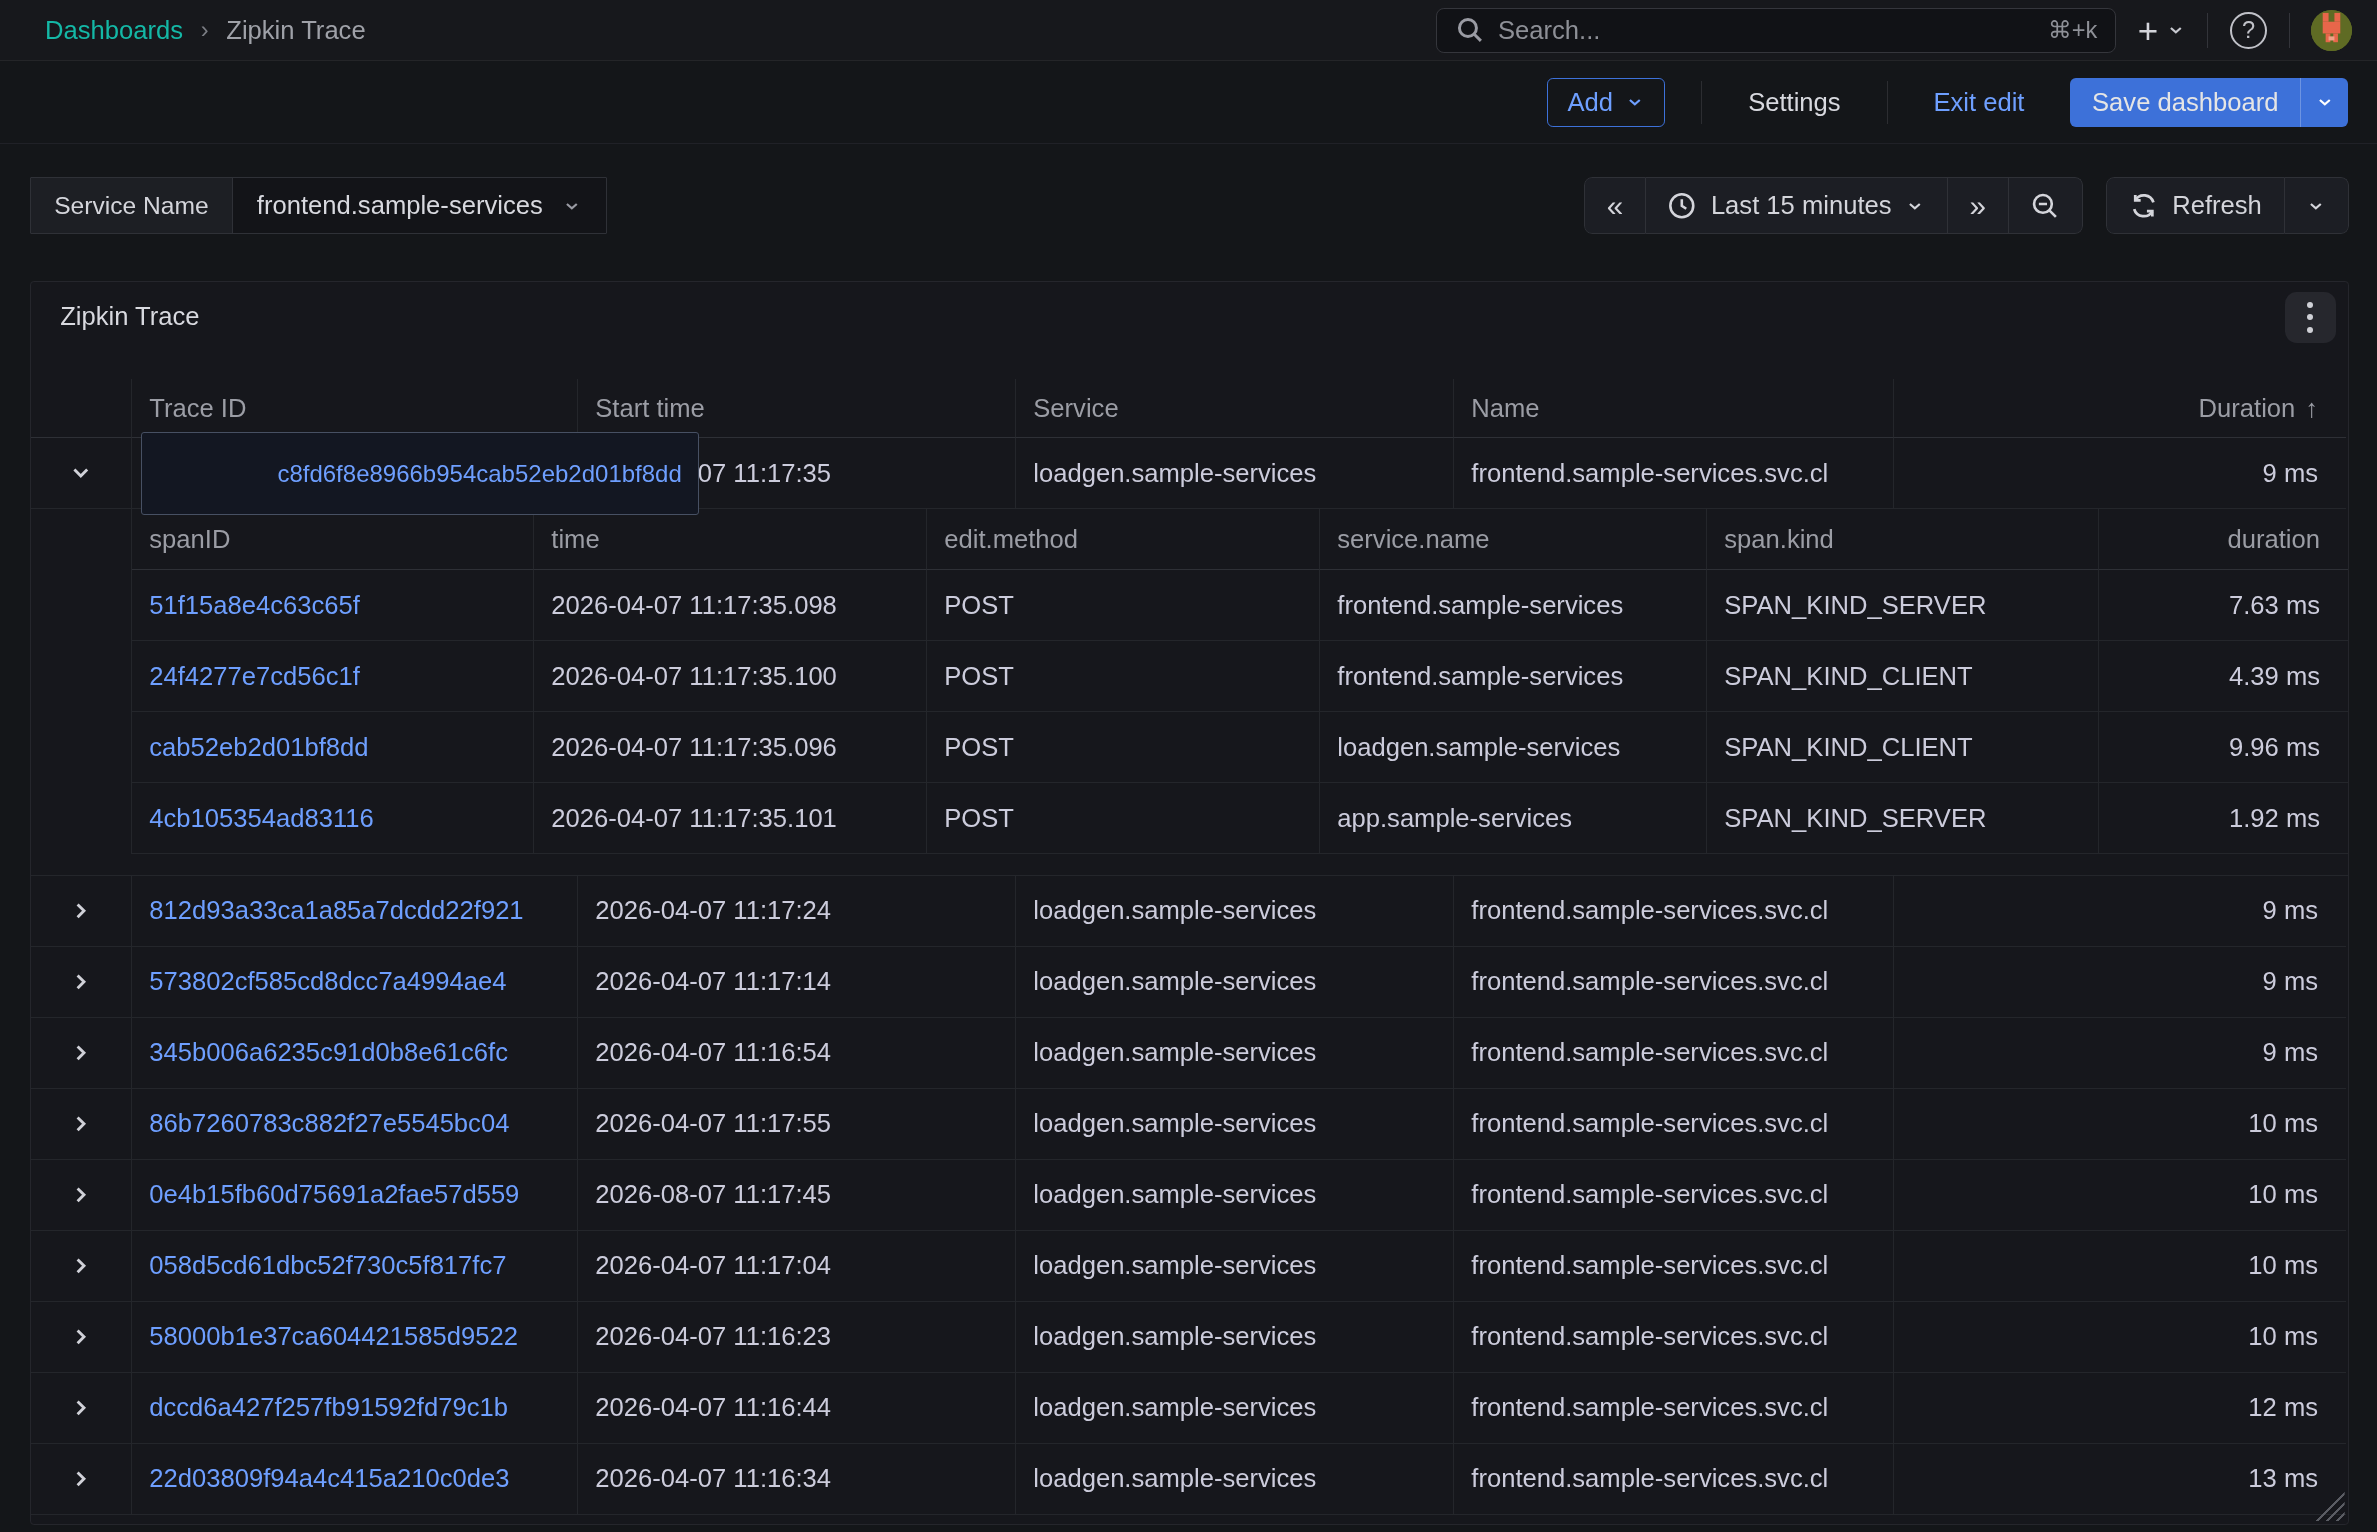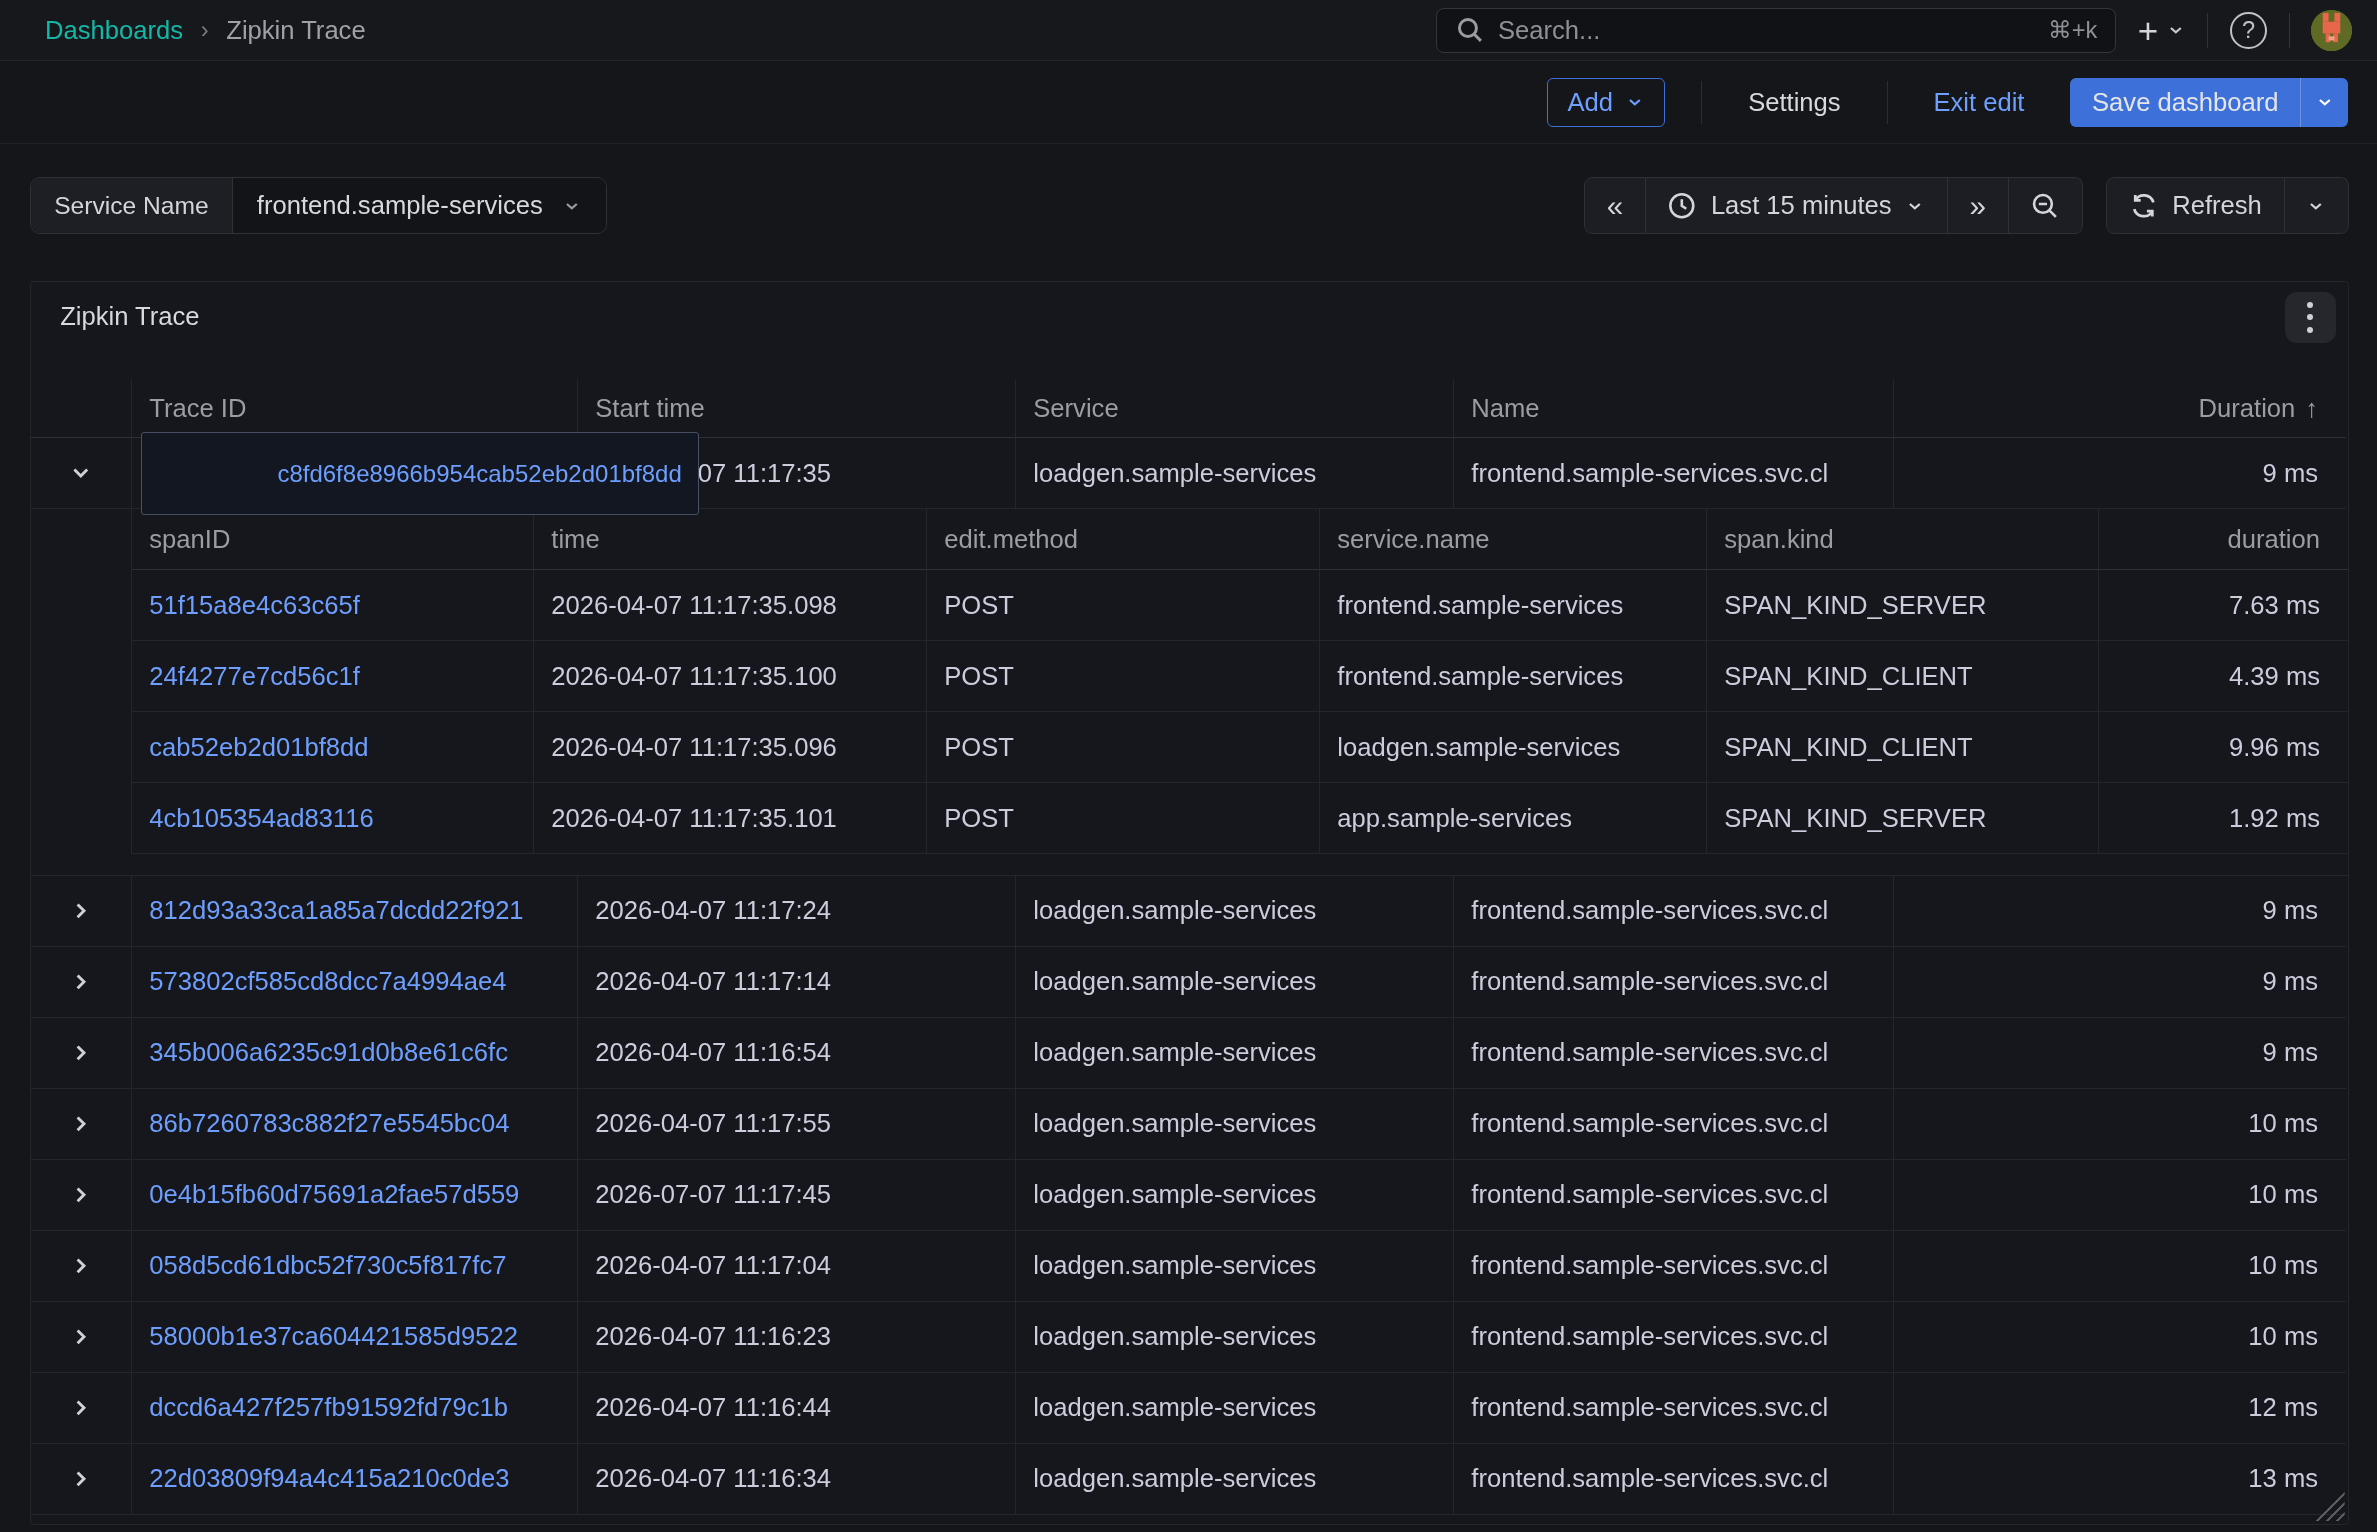--- a/index.html
+++ b/index.html
@@ -42,21 +42,21 @@
   .btn-primary { height:49px; background:#3d71d9; border-radius:5.9px; display:flex;
                  align-items:stretch; overflow:hidden; cursor:pointer; }
   .btn-primary .main { display:flex; align-items:center; padding:0 21.7px; color:#e5e5e5;
                        font-size:25.6px; font-weight:500; }
   .btn-primary .caret { display:flex; align-items:center; padding:0 13.8px;
                         border-left:1px solid rgba(255,255,255,0.25); color:#fff; }
 
   
   .filter-row { position:absolute; left:29.6px; top:177px; width:2319px; height:57px;
                 display:flex; align-items:center; }
-  .var-picker { display:flex; height:57px; border:1px solid #2f3137; border-radius:10px;
+  .var-picker { display:flex; height:57px; border:1px solid #2f3137; border-radius:1px;
                 overflow:hidden; }
   .var-label { background:#1d1f24; display:flex; align-items:center; padding:0 23.6px;
                font-size:24.6px; font-weight:500; color:#d4d5db; border-right:1px solid #2f3137; }
   .var-value { background:#131418; display:flex; align-items:center; gap:19.7px;
                padding:0 23.6px; font-size:25.6px; color:#d8d9df; cursor:pointer; }
   .time-controls { margin-left:auto; display:flex; align-items:center; gap:23.6px; }
   .seg-group { display:flex; height:57px; border-radius:7.9px; overflow:hidden; }
   .seg { background:#1c1e24; border:1px solid #2f3137; border-left-width:0;
          display:flex; align-items:center; justify-content:center; padding:0 21.7px;
          font-size:25.6px; color:#d4d5db; gap:13.8px; cursor:pointer; }
@@ -382,21 +382,21 @@
     </div>
     <div class="t-row">
       <div class="t-cell expander">
         <svg class="ic" width="25.6" height="25.6" viewBox="0 0 16 16" fill="none" stroke="#d0d1d8" stroke-width="1.8">
             <path d="M6 4l4 4-4 4"></path>
           </svg>
       </div>
       <div class="t-cell">
           <span class="link">0e4b15fb60d75691a2fae57d559</span>
         </div>
-      <div class="t-cell">2026-07-07 11:17:45</div>
+      <div class="t-cell">2026-08-07 11:17:45</div>
       <div class="t-cell">loadgen.sample-services</div>
       <div class="t-cell">frontend.sample-services.svc.cl</div>
       <div class="t-cell right">10 ms</div>
     </div>
     <div class="t-row">
       <div class="t-cell expander">
         <svg class="ic" width="25.6" height="25.6" viewBox="0 0 16 16" fill="none" stroke="#d0d1d8" stroke-width="1.8">
             <path d="M6 4l4 4-4 4"></path>
           </svg>
       </div>

